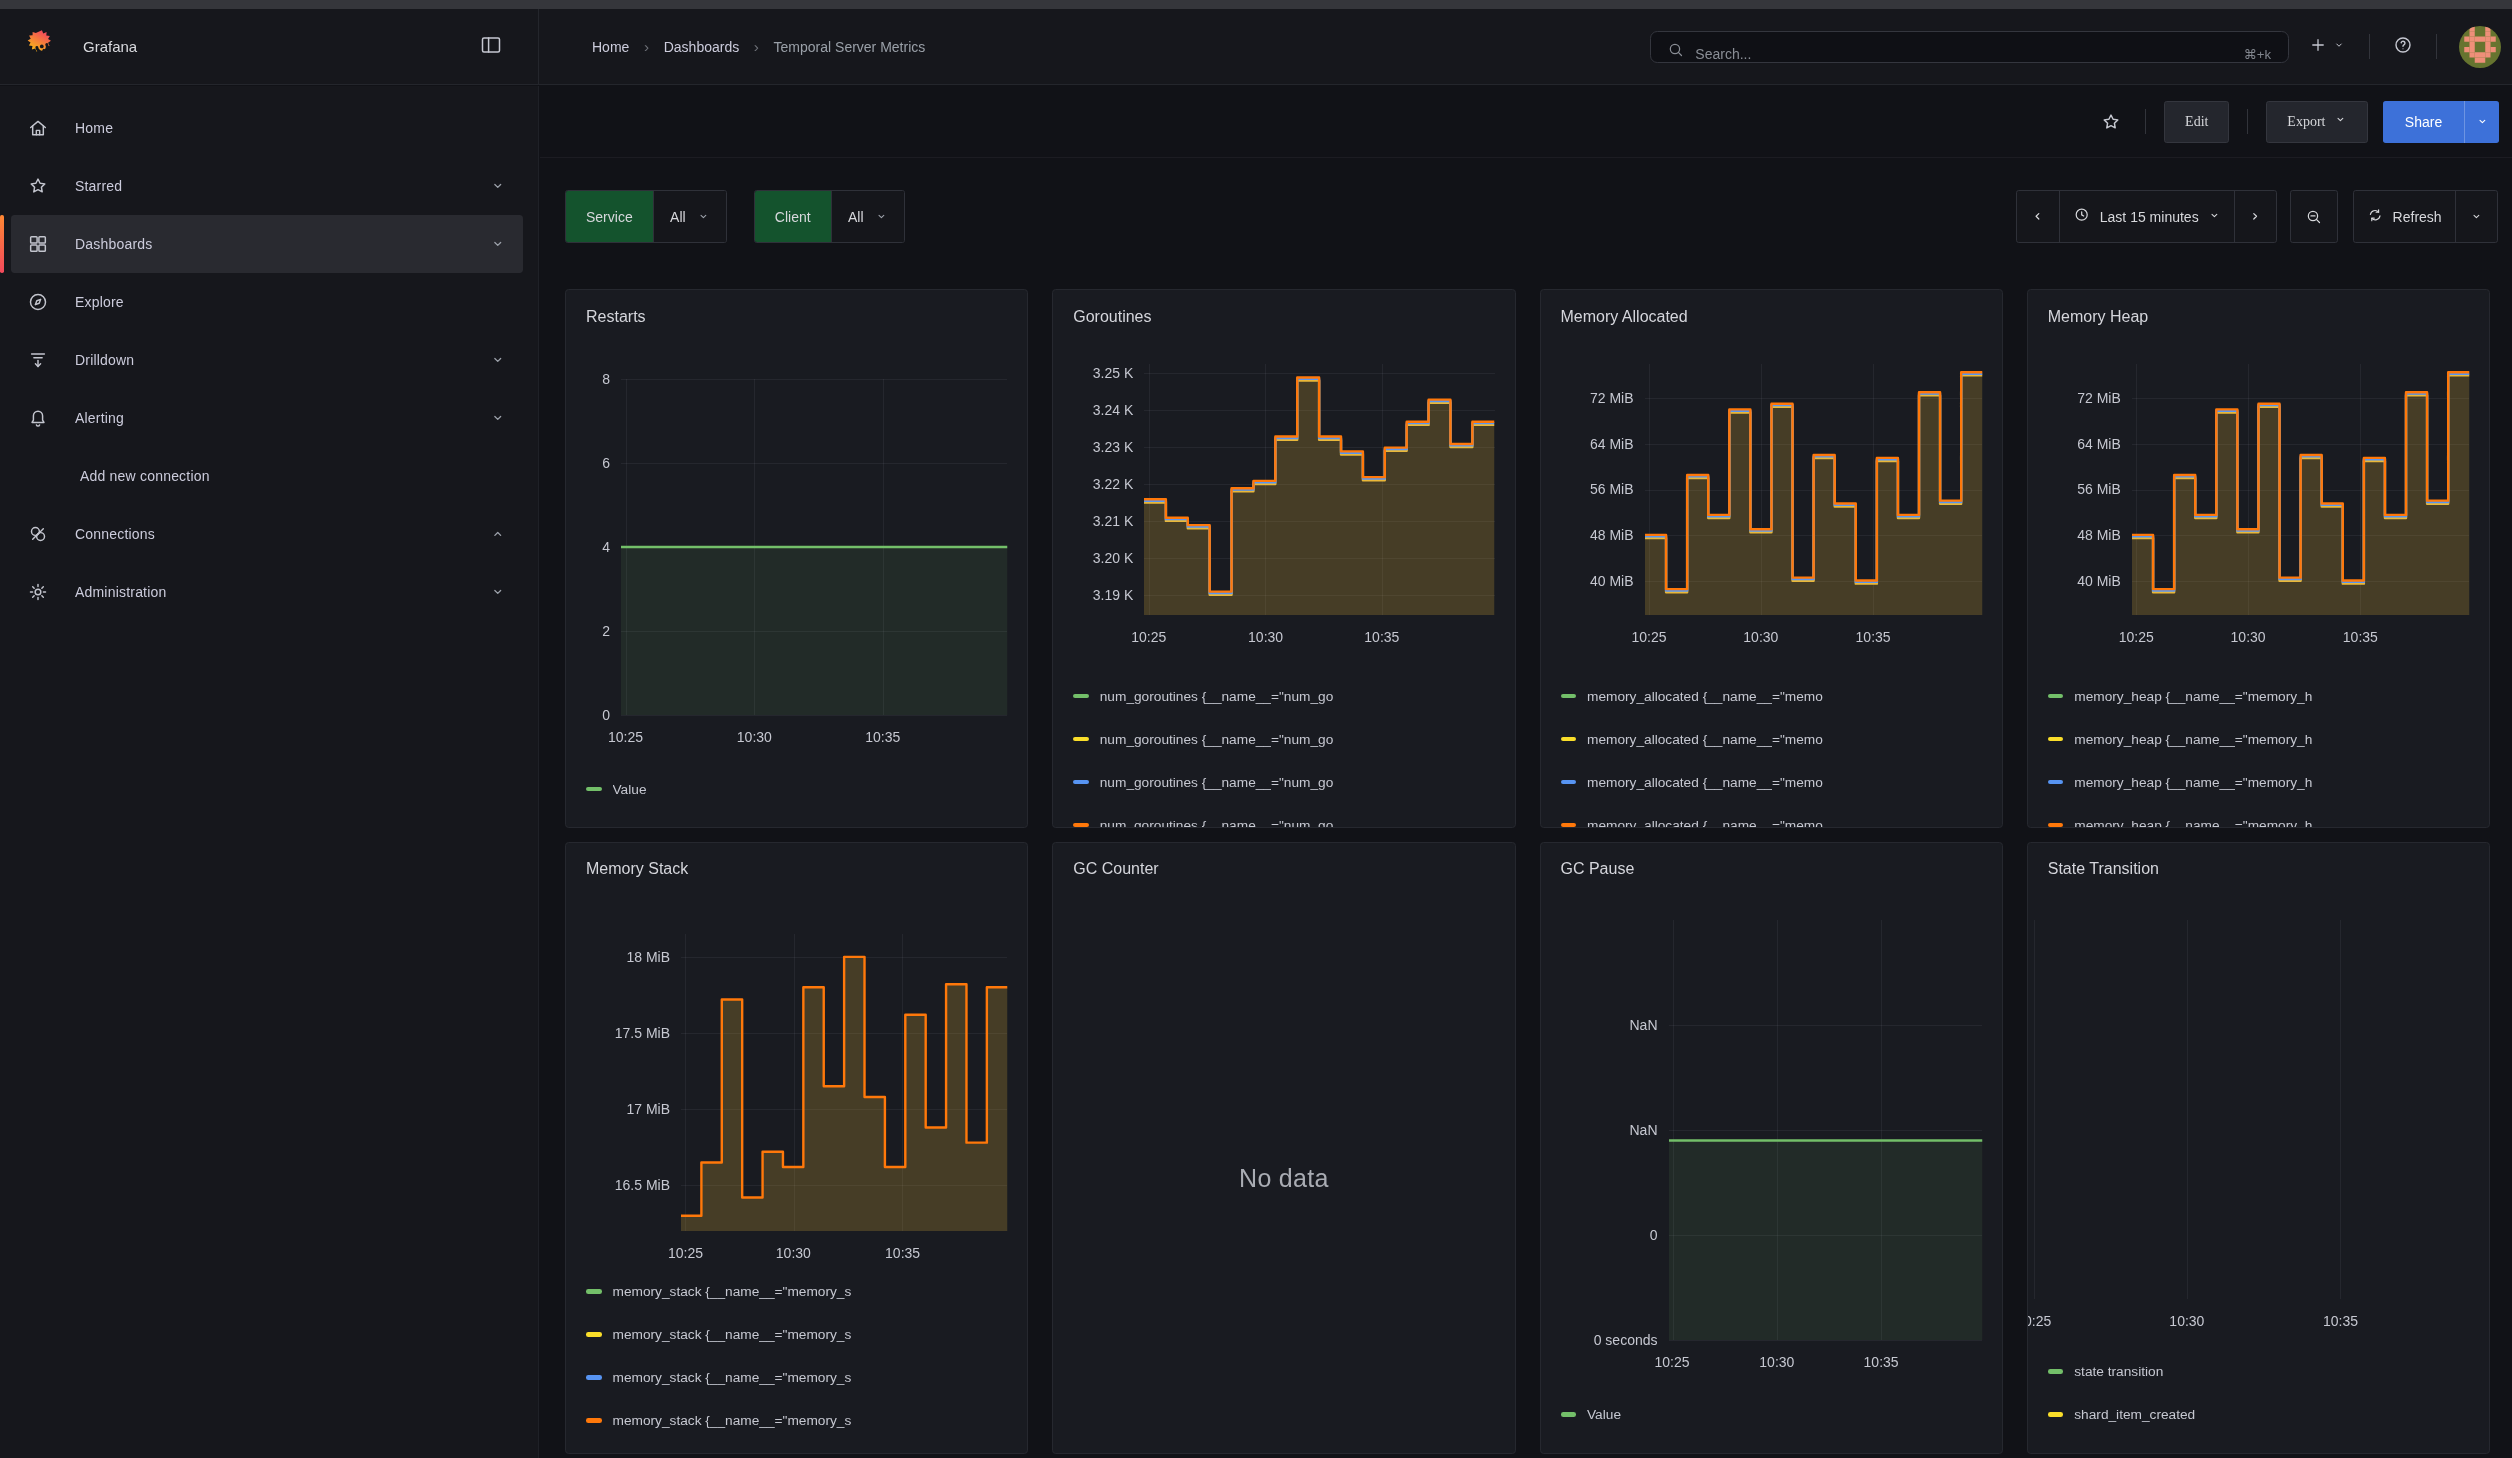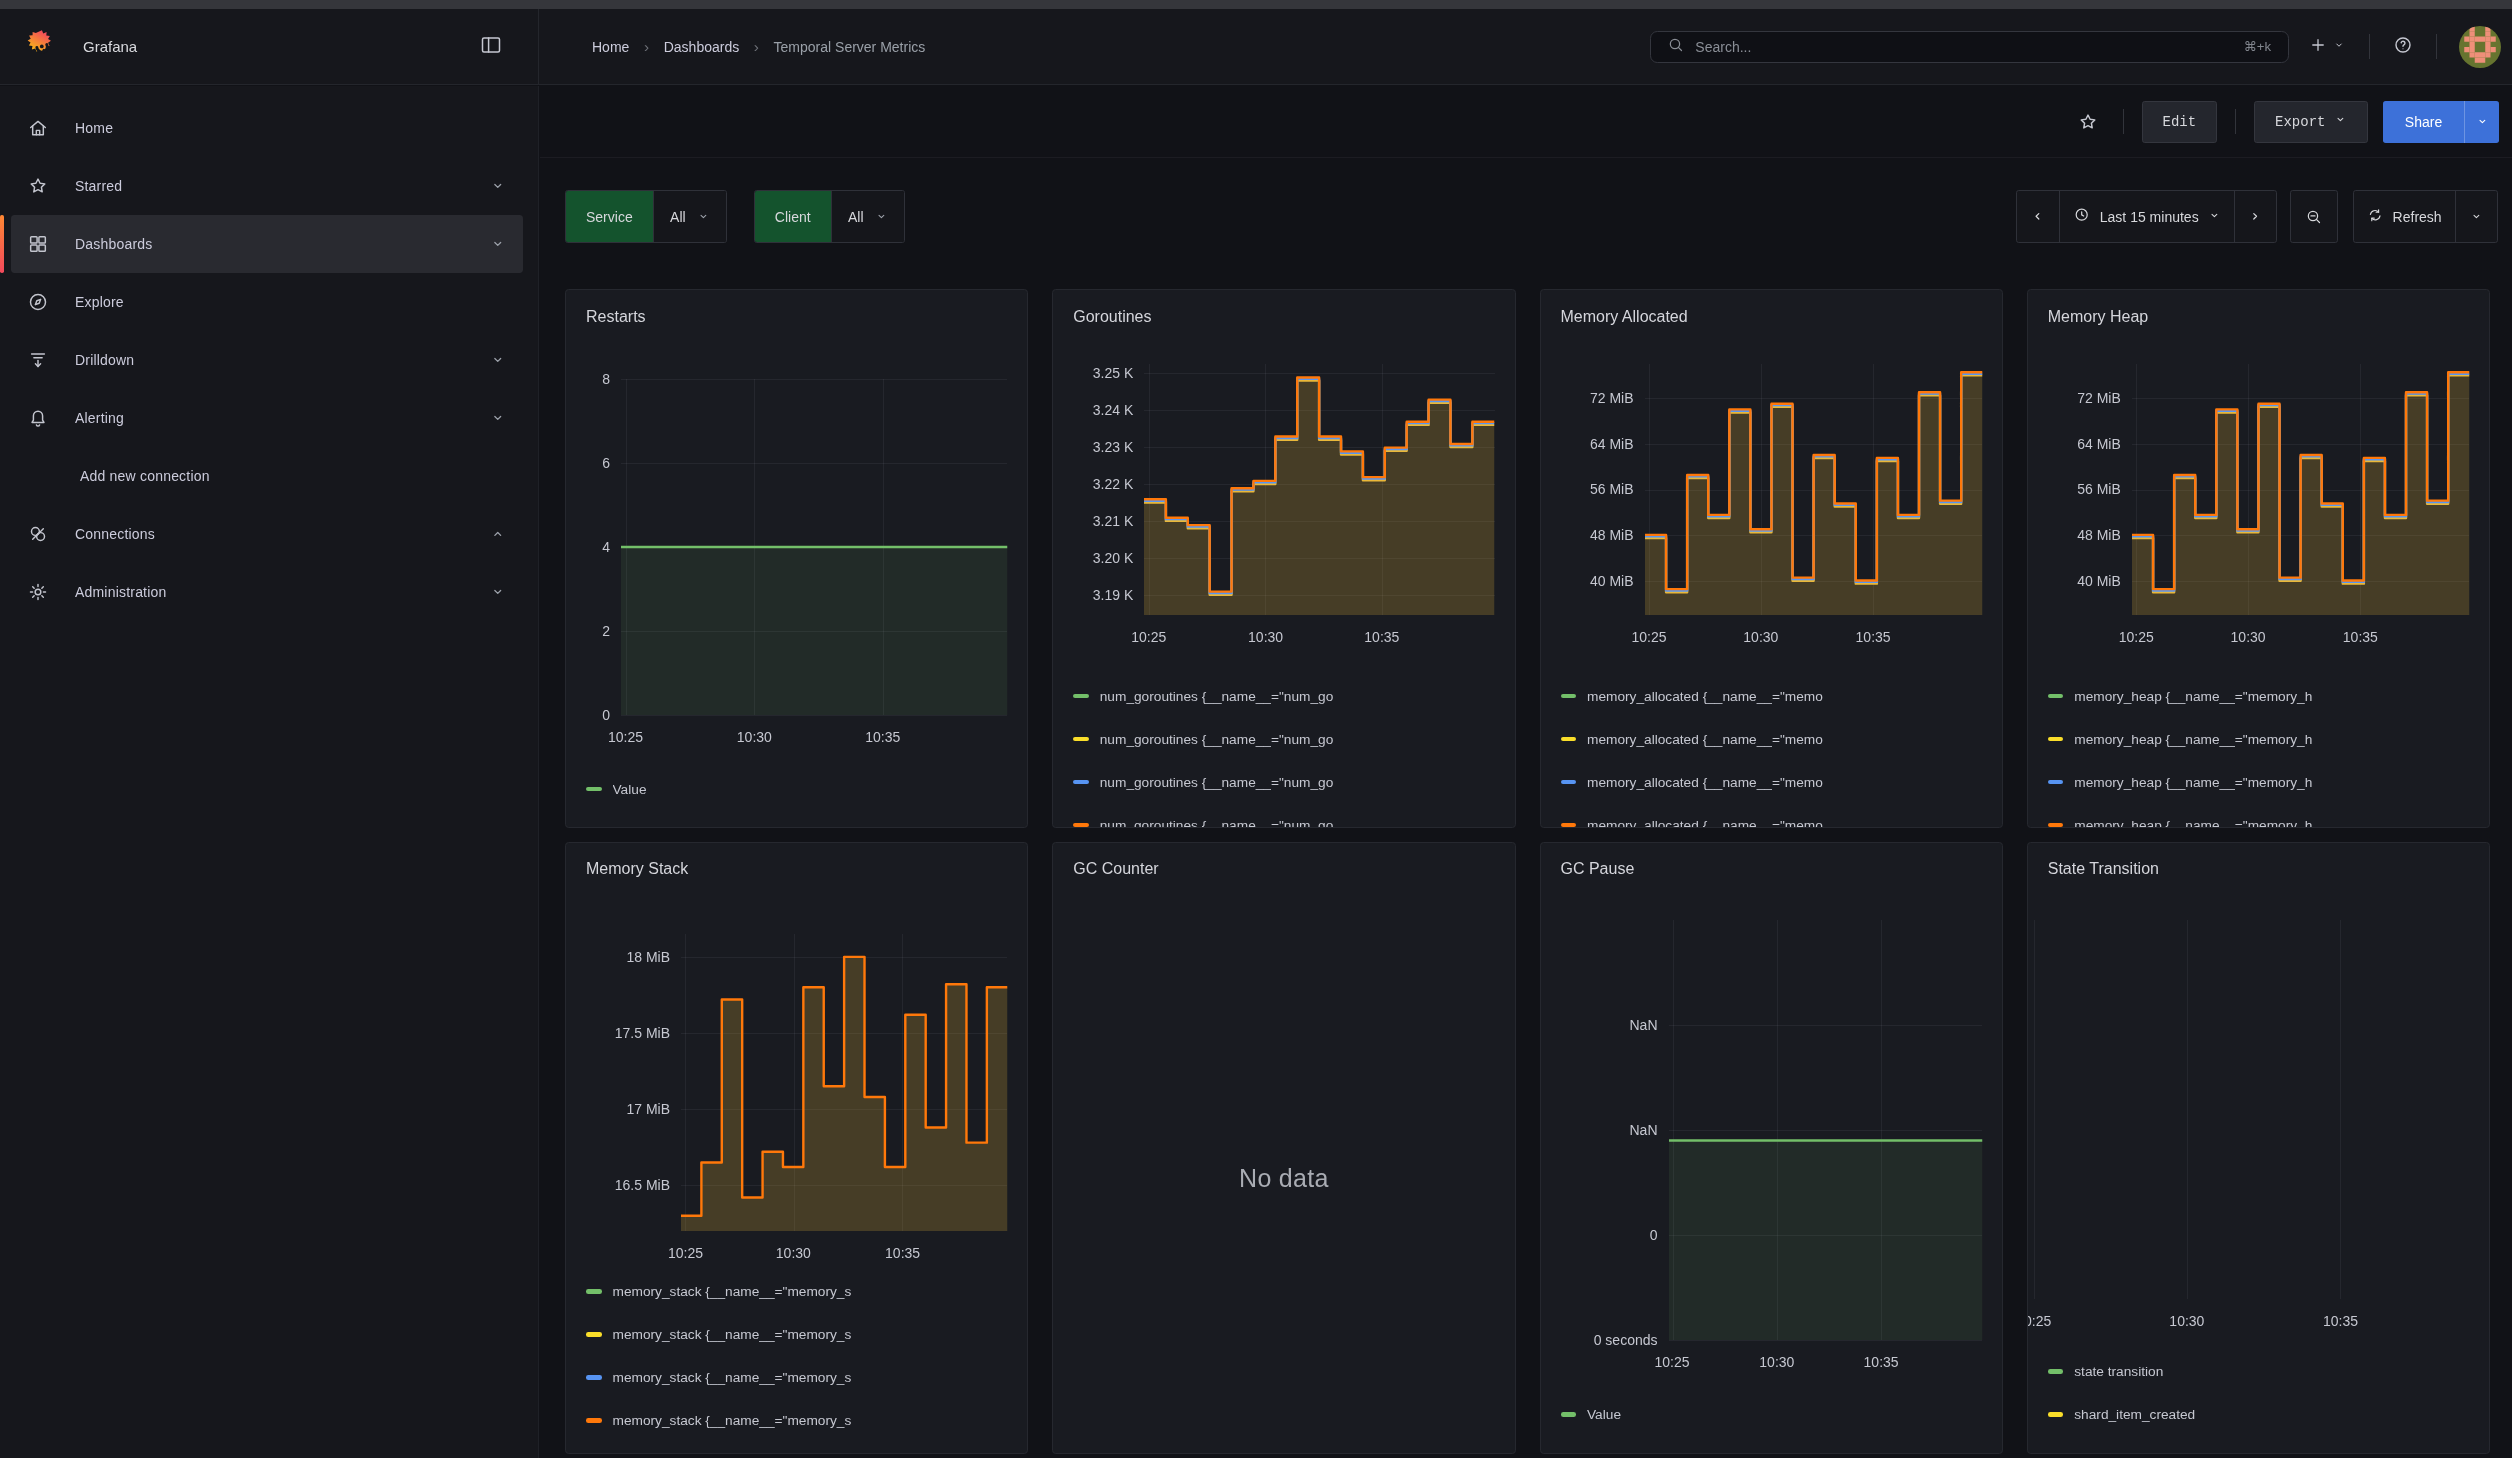--- a/index.html
+++ b/index.html
@@ -1,35 +1,35 @@
 <!DOCTYPE html>
 <html style="font-size:14.6px"><head>
 <meta charset="utf-8">
 <style>
   html,body{margin:0;padding:0;background:#0b0c0f;}
   body{width:2512px;height:1458px;position:relative;overflow:hidden;
        font-family:"Liberation Sans",sans-serif;background:#111217;}
   *{box-sizing:border-box;}
-  button{font-family:Liberation Mono, monospace;}
+  button{font-family:Liberation Serif, serif;}
 
   
   .topstrip{position:absolute;top:0;left:0;right:0;height:9px;background:#35363B;}
   .header{position:absolute;top:9px;left:0;right:0;height:76px;background:#16171C;
           border-bottom:0.9px solid #24262C;display:flex;align-items:center;}
   .header-left{width:539px;height:100%;display:flex;align-items:center;padding:0 24px;
                border-right:0.9px solid #24262C;position:relative;flex:none;}
   .brand{margin-left:24px;font-size:15px;font-weight:500;color:#D8D9DD;}
   .toggle-btn{position:absolute;right:31px;background:none;border:none;color:#C6C8D1;cursor:pointer;padding:3.7px;}
   .breadcrumb{display:flex;align-items:center;margin-left:53px;font-size:14px;}
   .crumb{color:#CCCCDC;cursor:pointer;}
   .crumb.current{color:#9AA0A8;cursor:default;}
   .crumb-sep{color:#6E7178;margin:0 14.6px;font-size:15.5px;}
   .header-right{margin-left:auto;display:flex;align-items:center;padding-right:11px;}
   .searchbox{width:639px;height:32px;border:0.9px solid #34363E;border-radius:7.3px;background:#0F1015;
-             display:flex;align-items:center;padding:0 16.4px;color:#8A8E96;cursor:text;}
+             display:flex;align-items:flex-end;padding:0 16.4px;color:#8A8E96;cursor:text;}
   .search-text{margin-left:11px;font-size:14px;}
   .kbd{margin-left:auto;color:#82868E;font-size:13.2px;}
   .hbtn{display:flex;align-items:center;gap:6.4px;color:#C6C8D1;background:none;border:none;cursor:pointer;padding:5.5px;margin-left:14.6px;}
   .vdiv{width:0.9px;height:25.6px;background:#32343B;margin:0 18px;}
   .avatar{width:42px;height:42px;border-radius:50%;overflow:hidden;margin-left:3.7px;cursor:pointer;flex:none;}
 
   
   .sidebar{position:absolute;top:86px;left:0;width:539px;bottom:0;background:#16171C;
            border-right:0.9px solid #1F2127;padding:12.8px 14.6px 0 11px;}
   .sitem{height:58px;display:flex;align-items:center;padding:0 18px 0 16.4px;border-radius:3.7px;

